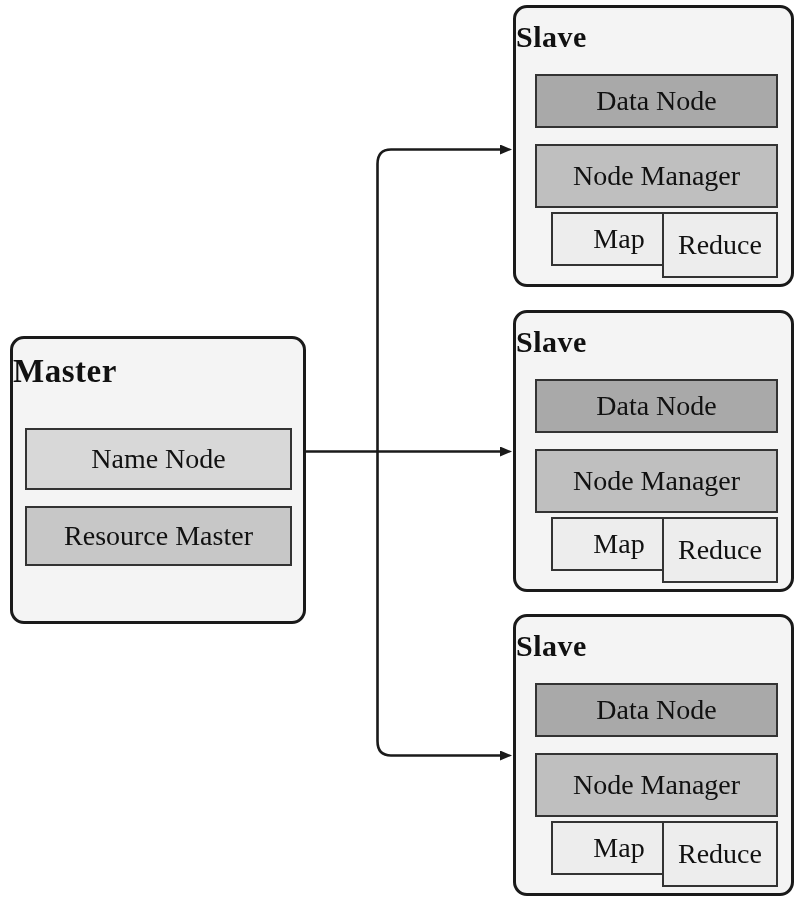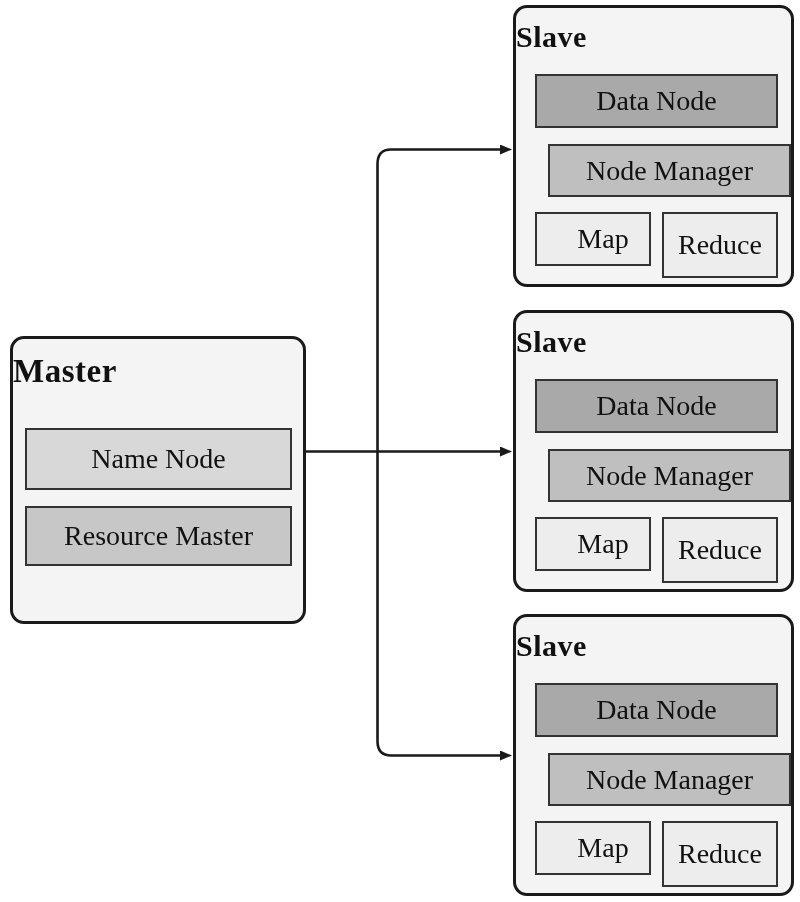--- a/index.html
+++ b/index.html
@@ -64,22 +64,22 @@
   .master-box .box-title{ margin-top:14px; font-size:33px; }
   .master-name-node{ left:12px; top:89px; width:267px; height:62px; background:var(--name-node-fill); }
   .master-resource-manager{ left:12px; top:167px; width:267px; height:60px; background:var(--resource-manager-fill); }
   
   .slave-box{ left:513px; width:281px; height:282px; }
   .slave-box .box-title{ margin-top:12px; font-size:30px; }
   .slave-1{ top:5px; }
   .slave-2{ top:310px; }
   .slave-3{ top:614px; }
   .slave-data-node{ left:19px; top:66px; width:243px; height:54px; background:var(--data-node-fill); }
-  .slave-node-manager{ left:19px; top:136px; width:243px; height:53px; background:var(--node-manager-fill);margin-left:13px; }
-  .slave-map{ left:19px; top:204px; width:116px; height:54px; background:var(--map-reduce-fill);padding-left:20px; }
+  .slave-node-manager{ left:19px; top:136px; width:243px; height:64px; background:var(--node-manager-fill); }
+  .slave-map{ left:35px; top:204px; width:116px; height:54px; background:var(--map-reduce-fill);padding-left:20px; }
   .slave-reduce{ left:146px; top:204px; width:116px; height:66px; background:var(--map-reduce-fill); }
   .connector-path{
     fill:none;
     stroke:var(--connector);
     stroke-width:2.6;
   }
 </style>
 </head>
 <body>
 

